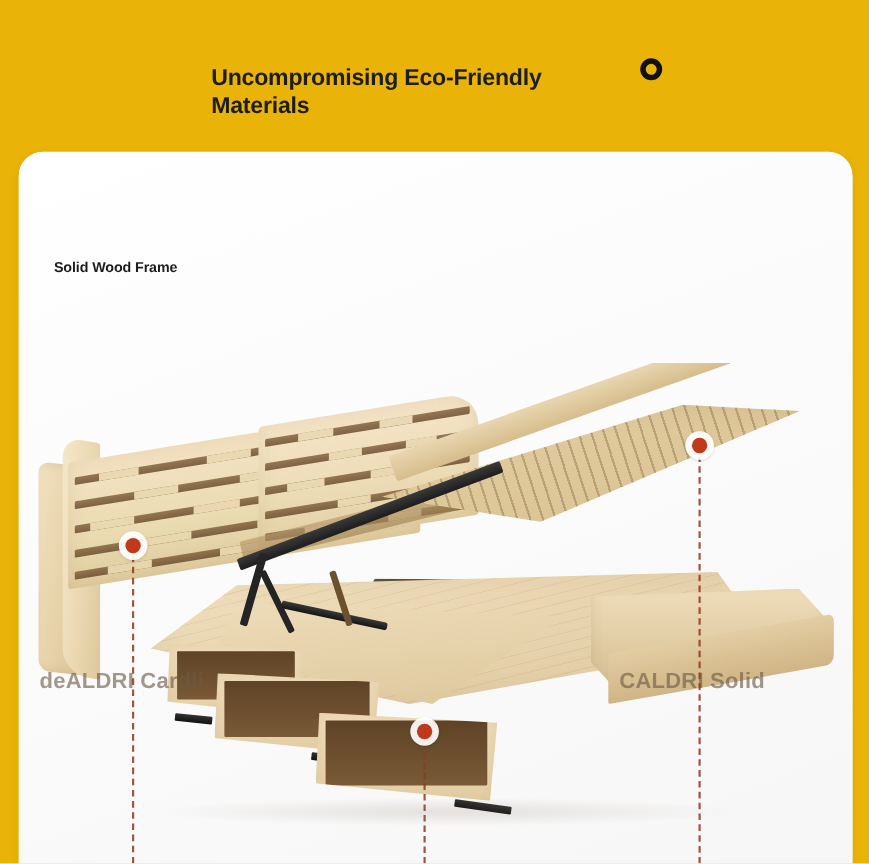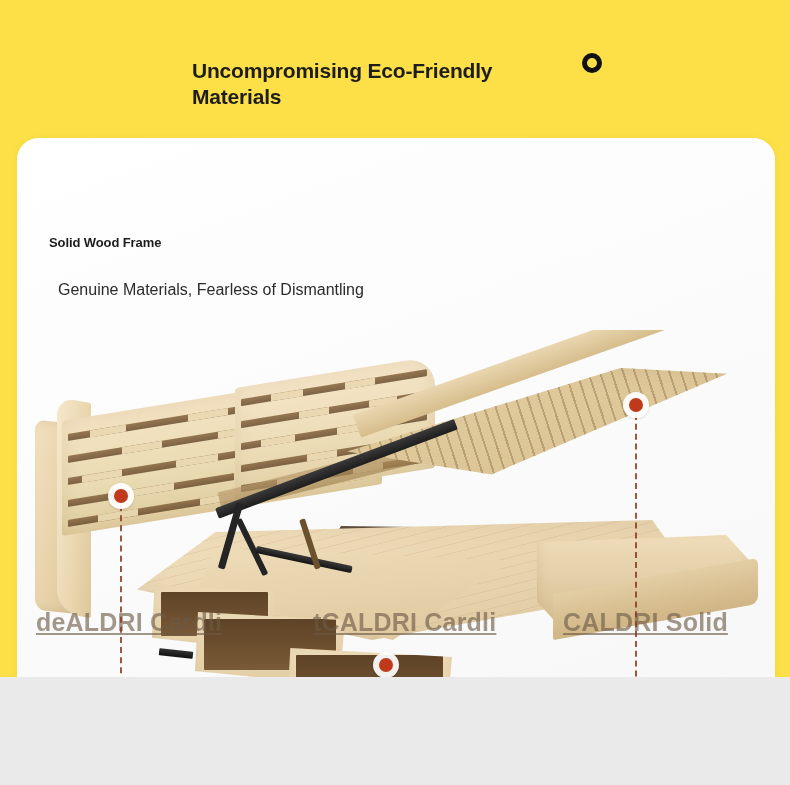--- a/index.html
+++ b/index.html
@@ -3,21 +3,21 @@
 <meta charset="utf-8">
 <style>
   html,body{margin:0;padding:0;}
   body{
     width:790px;height:785px;
     background:#eaeaea;
     font-family:"Liberation Sans", sans-serif;
     overflow:hidden;
     position:relative;
   }
-  #stage{position:absolute;left:0;top:0;width:790px;height:677px;background:#fde047;overflow:hidden;}
+  #stage{position:absolute;left:0;top:0;width:790px;height:785px;background:#eab308;overflow:hidden;}
 
   
   .hdr-title{
     position:absolute;left:192px;top:58px;width:360px;
     font-size:21px;line-height:26px;font-weight:bold;color:#1d1d1d;
     letter-spacing:-.2px;
   }
   .hdr-dot{
     position:absolute;left:582px;top:53px;width:20px;height:20px;
     border:5px solid #111;border-radius:50%;box-sizing:border-box;
@@ -166,22 +166,22 @@
   .slide{position:absolute;height:7px;background:linear-gradient(180deg,#333,#111);border-radius:1px;}
 
   
   .floor-sh{
     position:absolute;left:120px;top:395px;width:540px;height:26px;
     background:radial-gradient(ellipse at center,rgba(120,100,80,.16),rgba(255,255,255,0) 70%);
   }
 
   
   .wm{
-    position:absolute;font-size:25px;font-weight:bold;color:#6b5a46;
-    opacity:.62;white-space:nowrap;pointer-events:none;letter-spacing:.2px;text-decoration:underline;
+    position:absolute;font-size:20px;font-weight:bold;color:#6b5a46;
+    opacity:.62;white-space:nowrap;pointer-events:none;letter-spacing:.2px;
   }
   .wm1{left:36px;top:608px;}
   .wm2{left:313px;top:608px;}
   .wm3{left:563px;top:608px;}
 
   
   .vline{position:absolute;width:0;border-left:2px dashed #8c3b20;opacity:.85;}
   .mk{
     position:absolute;width:26px;height:26px;border-radius:50%;
     background:rgba(255,255,255,.92);
@@ -196,21 +196,20 @@
 <div id="stage">
 
   <div class="hdr-title">Uncompromising Eco-Friendly Materials</div>
   <div class="hdr-dot"></div>
 
   <div class="card">
     <div class="card-sheen"></div>
   </div>
 
   <div class="sub-title">Solid Wood Frame</div>
-  <div class="sub-desc">Genuine Materials, Fearless of Dismantling</div>
 
   <div class="photo">
 
     <div class="hb-side"></div>
     <div class="hb-curve"></div>
 
     <div class="hb-panel">
       <div class="slat" style="top:14px;width:300px">
           <i style="left:22px;width:36px"></i>
           <i style="left:120px;width:40px"></i>
@@ -291,21 +290,20 @@
 
     <div class="drawer d3">
         <div class="cav"></div>
       </div>
     <div class="slide" style="left:396px;top:400px;width:52px;transform:rotate(8deg);"></div>
 
     <div class="floor-sh"></div>
   </div>
 
   <div class="wm wm1">deALDRI Cardli</div>
-  <div class="wm wm2">tCALDRI Cardli</div>
   <div class="wm wm3">CALDRI Solid</div>
 
   <div class="vline" style="left:120px;top:505px;height:280px;"></div>
   <div class="vline" style="left:635px;top:414px;height:371px;"></div>
   <div class="vline" style="left:385px;top:674px;height:111px;"></div>
 
   <div class="mk" style="left:108px;top:483px;"></div>
   <div class="mk" style="left:623px;top:392px;"></div>
   <div class="mk" style="left:373px;top:652px;"></div>
 

